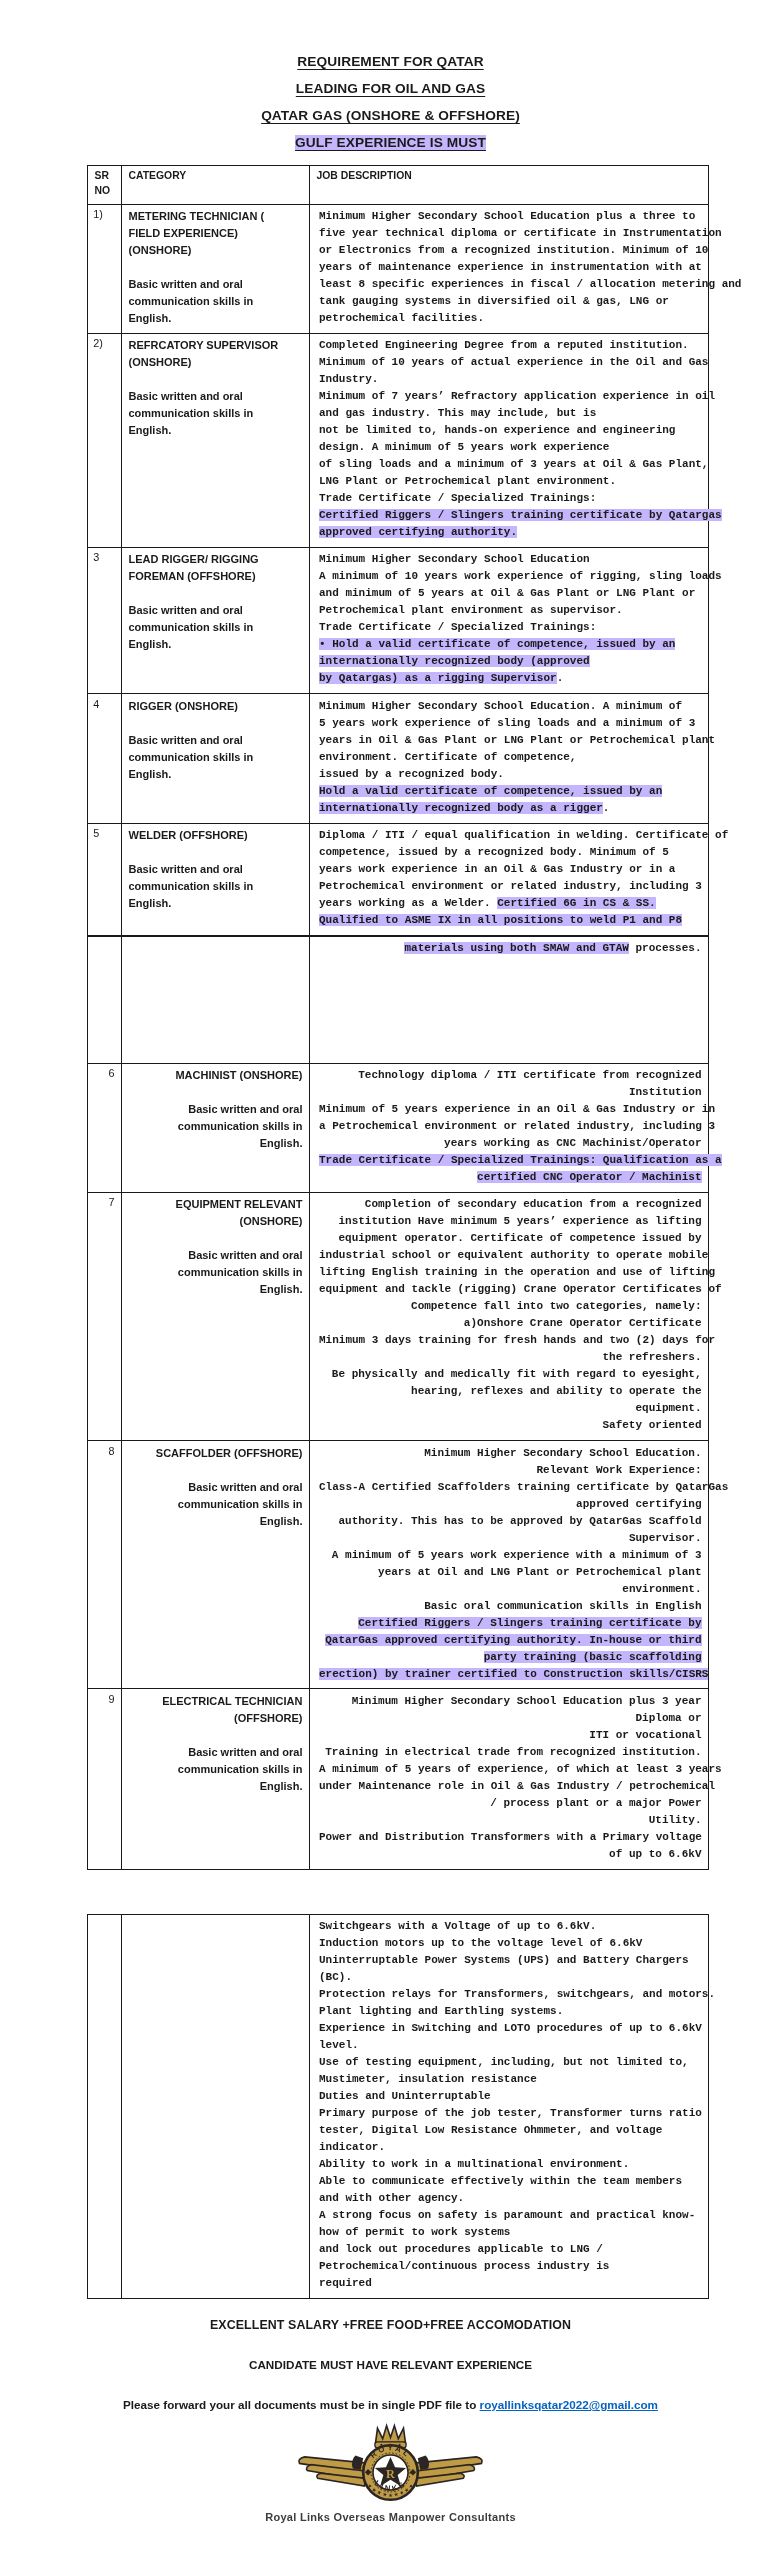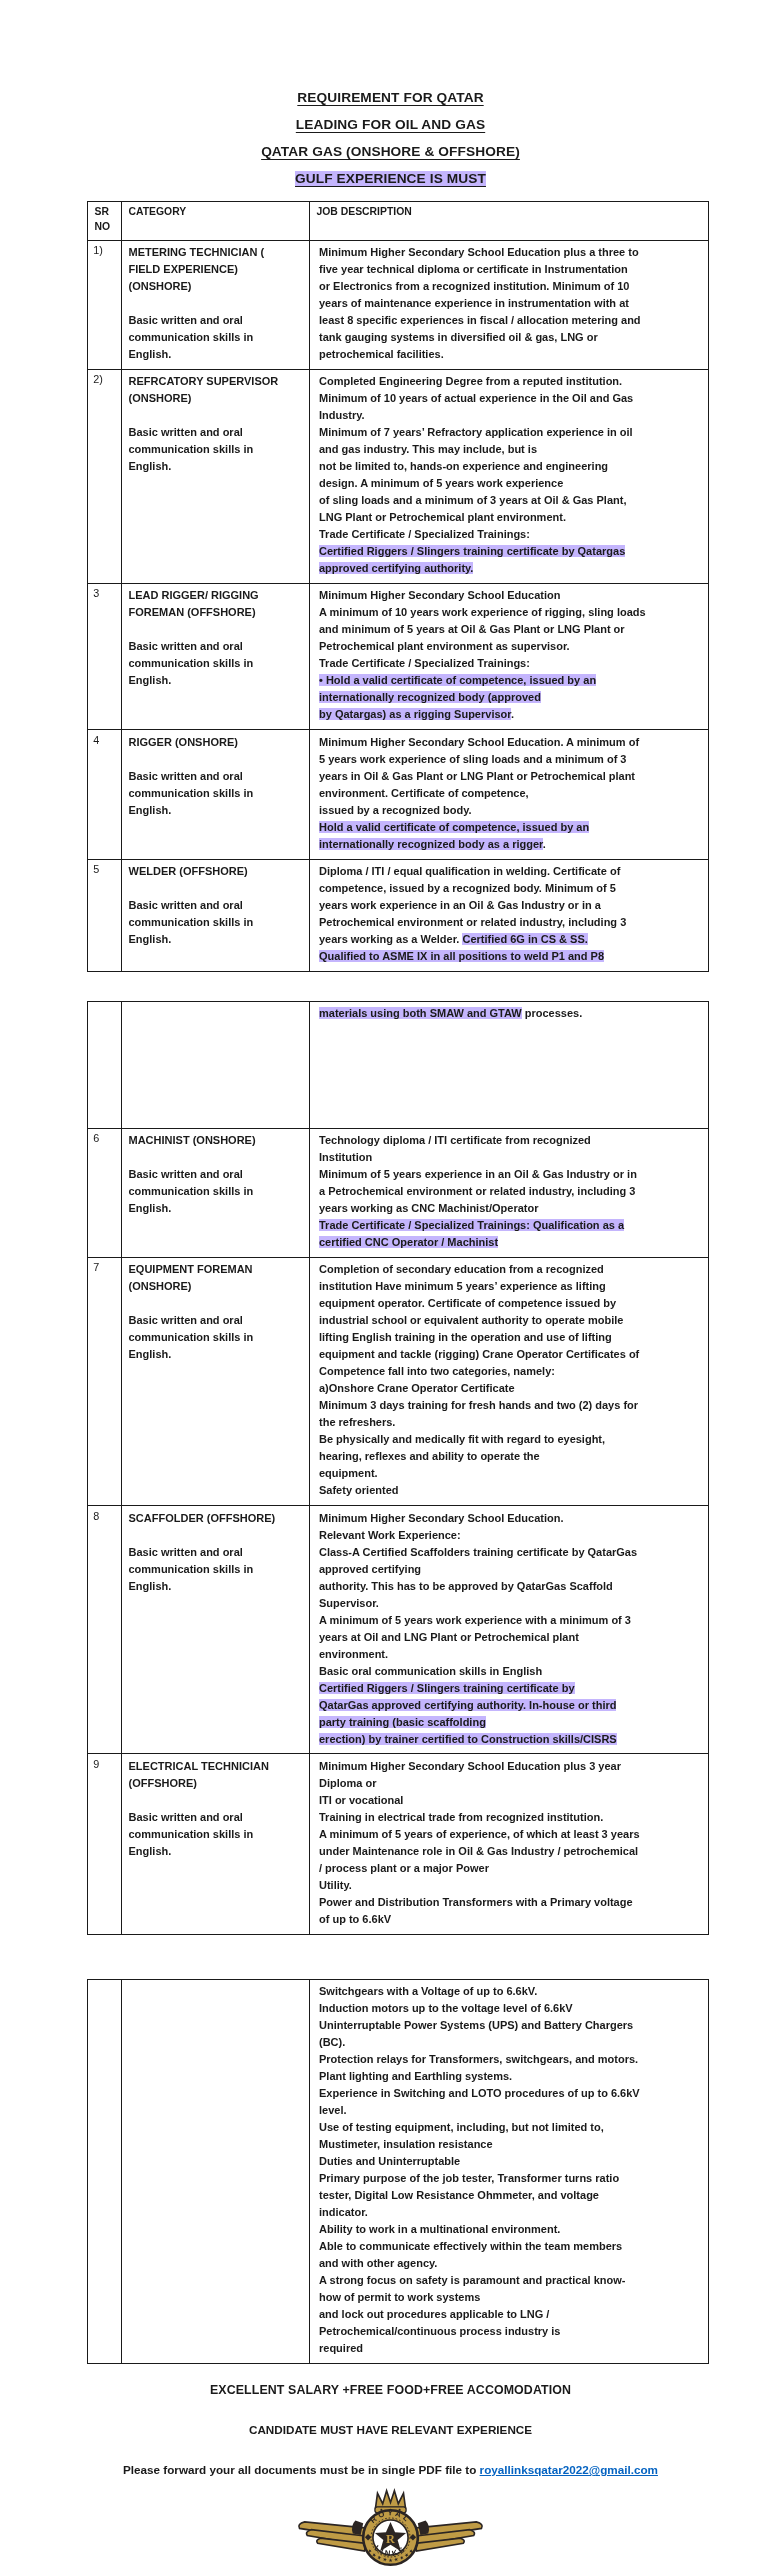--- a/index.html
+++ b/index.html
@@ -2,41 +2,41 @@
 <html style="font-size:10.4px"><head>
 <meta charset="utf-8">
 <style>
   html,body{margin:0;padding:0;}
   body{
     width:781px;height:2576px;overflow:hidden;background:#ffffff;
     font-family:"Liberation Sans", sans-serif;color:#1a1a1a;position:relative;
   }
   .page{width:781px;height:2576px;}
   
-  .titles{padding-top:84px;text-align:center;}
+  .titles{padding-top:48px;text-align:center;}
   .title-row{line-height:27px;font-size:13.7px;font-weight:bold;letter-spacing:0.1px;}
   .title-text{text-decoration:underline;text-decoration-thickness:1.3px;text-underline-offset:2.6px;}
   .hl{background:#c4b5fd;}
   
   table.doc-table{
     border-collapse:collapse;table-layout:fixed;
     width:620px;margin-left:87px;
     border:1.6px solid #1a1a1a;
   }
   table.t1{margin-top:9px;}
-  table.t2{margin-top:29px;}
+  table.t2{text-align:right;}
   table.t3{margin-top:44px;}
   td{border:1px solid #1a1a1a;vertical-align:top;padding:3.3px 6.5px 5.9px 6.5px;}
   thead td{border-bottom:1.3px solid #1a1a1a;}
   .th{font-weight:bold;font-size:10.4px;}
   .th .ln{line-height:14.3px;white-space:nowrap;}
   td.sr{font-size:10.8px;font-weight:normal;padding-left:5.2px;}
   td.cat .ln{font-weight:bold;font-size:11px;line-height:17px;white-space:nowrap;}
   td.desc .ln{font-weight:bold;font-size:11px;line-height:17px;white-space:nowrap;}
-  td.desc{padding-left:9px;}
+  td.desc{padding-left:9px;font-family:Liberation Mono, monospace;}
   
   .footer-line{text-align:center;font-weight:bold;}
   .f1{margin-top:19.5px;font-size:12.4px;letter-spacing:0.1px;}
   .f2{margin-top:26px;font-size:11.7px;}
   .f3{margin-top:27px;font-size:11.7px;}
   a.email{color:#0563C1;text-decoration:underline;cursor:pointer;}
   
   .logo-wrap{margin-top:11.7px;text-align:center;}
   .logo-caption{font-size:11px;font-weight:bold;color:#3c3c3c;letter-spacing:0.3px;margin-top:0px;}
 </style>
@@ -209,21 +209,21 @@
             <div class="ln"><span>Minimum of 5 years experience in an Oil &amp; Gas Industry or in</span></div>
             <div class="ln"><span>a Petrochemical environment or related industry, including 3</span></div>
             <div class="ln"><span>years working as CNC Machinist/Operator</span></div>
             <div class="ln"><span class="hl">Trade Certificate / Specialized Trainings: Qualification as a</span></div>
             <div class="ln"><span class="hl">certified CNC Operator / Machinist</span></div>
           </td>
         </tr>
         <tr>
           <td class="sr">7</td>
           <td class="cat">
-            <div class="ln"><span>EQUIPMENT FOREMAN</span></div>
+            <div class="ln"><span>EQUIPMENT RELEVANT</span></div>
             <div class="ln"><span>(ONSHORE)</span></div>
             <div class="ln">&nbsp;</div>
             <div class="ln"><span>Basic written and oral</span></div>
             <div class="ln"><span>communication skills in</span></div>
             <div class="ln"><span>English.</span></div>
           </td>
           <td class="desc">
             <div class="ln"><span>Completion of secondary education from a recognized</span></div>
             <div class="ln"><span>institution Have minimum 5 years’ experience as lifting</span></div>
             <div class="ln"><span>equipment operator. Certificate of competence issued by</span></div>

